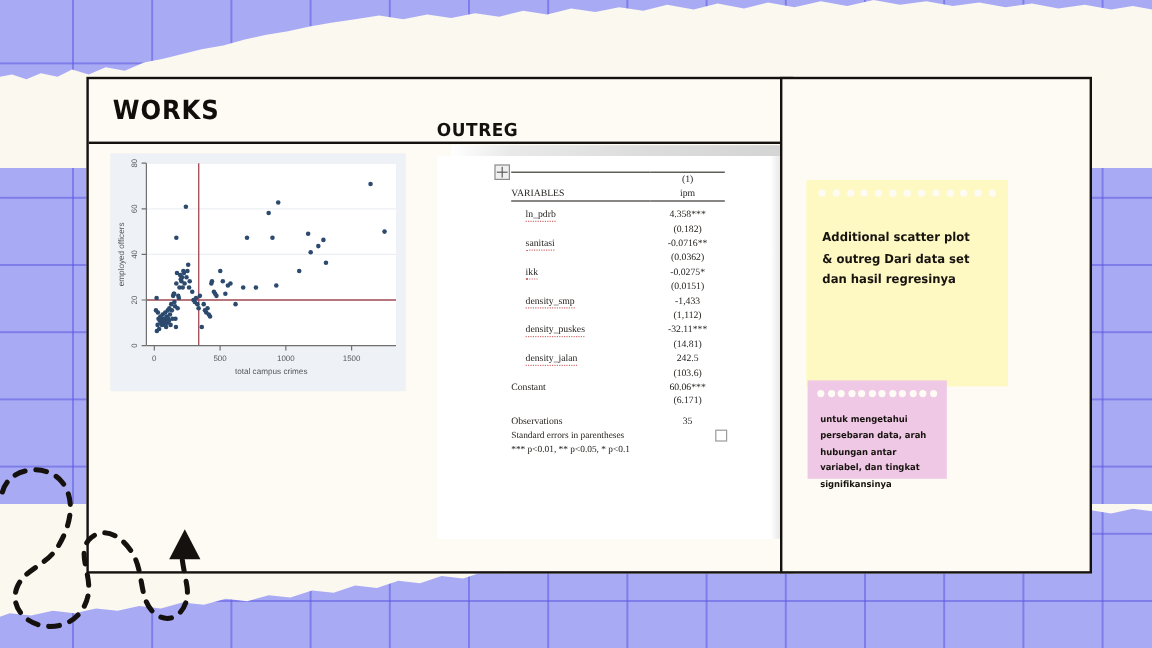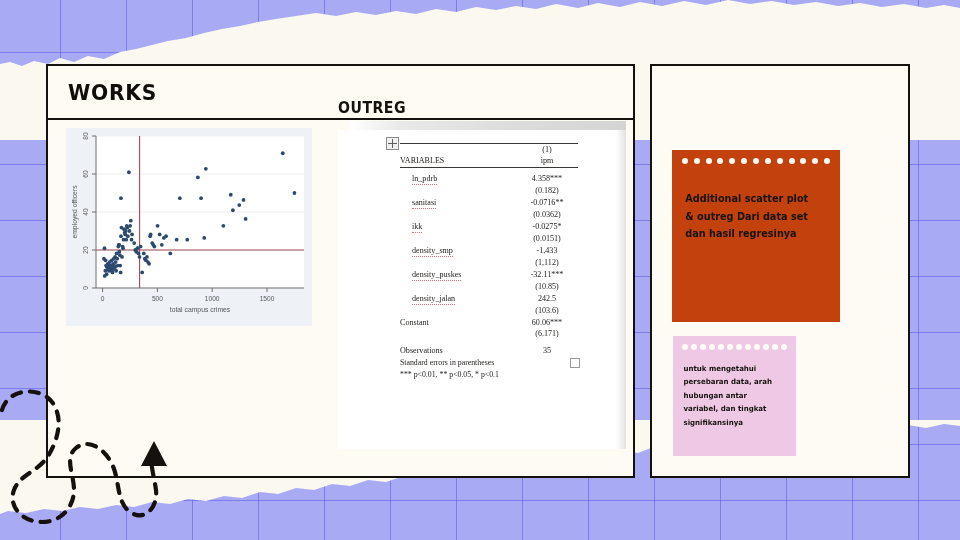--- a/index.html
+++ b/index.html
@@ -26,21 +26,21 @@
   
   .card{position:absolute;background:#fdfbf3;border:2.6px solid #15110e;
         box-shadow:none;}
   .card-head{position:absolute;left:0;top:0;right:0;height:52px;
         border-bottom:2.6px solid #15110e;display:flex;align-items:center;}
   .card-title{font-family:"DejaVu Sans", sans-serif;font-weight:bold;
         font-size:22px;letter-spacing:.8px;color:#100d0b;
         margin-left:20px; transform:scaleX(.92);transform-origin:left center;}
   .card-body{position:absolute;left:0;right:0;top:52px;bottom:0;}
 
-  #works-card{left:46px;top:64px;width:585px;height:410px;}
+  #works-card{left:72px;top:64px;width:585px;height:410px;}
   #output-card{left:650px;top:64px;width:256px;height:410px;}
 
   
   #scatter{position:absolute;left:18px;top:10px;width:246px;height:198px;
      background:#eef1f6;}
   #scatter svg{display:block;}
 
   
   #doc{position:absolute;left:290px;top:3px;width:288px;height:328px;}
   .doc-topband{position:absolute;left:12px;top:0;right:0;height:9px;
@@ -75,21 +75,21 @@
   
   .note{position:absolute;background:#eec8e4;}
   .note .dots{position:absolute;left:0;right:0;top:7px;height:7px;
       display:flex;justify-content:space-around;align-items:center;padding:0 7px;}
   .note .dots i{display:block;width:6px;height:6px;border-radius:50%;background:#fdfbf3;}
   .note .txt{position:absolute;left:0;right:0;
       font-family:"DejaVu Sans", sans-serif;color:#17130f;}
   #note1{left:672px;top:150px;width:168px;height:172px;}
   #note1 .txt{top:40px;padding:0 14px;font-size:10.2px;line-height:1.72;font-weight:600;
       transform:scaleX(.95);transform-origin:left top;}
-  #note2{left:673px;top:336px;width:116px;height:120px;padding-left:7px;}
+  #note2{left:673px;top:317px;width:116px;height:82px;}
   #note2 .txt{top:26px;padding:0 11px;font-size:7.4px;line-height:1.82;font-weight:600;
       transform:scaleX(.95);transform-origin:left top;}
 
   
   #doodle{position:absolute;left:0px;top:382px;width:200px;height:158px;}
   #doodle svg{display:block;}
   #arrowhead{position:absolute;left:139px;top:440px;width:30px;height:28px;}
 </style>
 </head>
 <body>
@@ -335,21 +335,21 @@
                 <tr>
                   <td>&nbsp;</td>
                   <td class="v">(1,112)</td>
                 </tr>
                 <tr>
                   <td><span class="varname">density_puskes</span></td>
                   <td class="v">-32.11***</td>
                 </tr>
                 <tr>
                   <td>&nbsp;</td>
-                  <td class="v">(10.85)</td>
+                  <td class="v">(14.81)</td>
                 </tr>
                 <tr>
                   <td><span class="varname">density_jalan</span></td>
                   <td class="v">242.5</td>
                 </tr>
                 <tr>
                   <td>&nbsp;</td>
                   <td class="v">(103.6)</td>
                 </tr>
                 <tr>
@@ -379,21 +379,21 @@
         </div>
       </div>
 
     </div>
   </div>
 
   <div class="card" id="output-card">
     <div class="card-body"></div>
   </div>
 
-  <div class="note" id="note1" style="background: #c2410c;">
+  <div class="note" id="note1" style="background: #fef9c3;">
     <div class="dots">
         <i></i>
         <i></i>
         <i></i>
         <i></i>
         <i></i>
         <i></i>
         <i></i>
         <i></i>
         <i></i>

